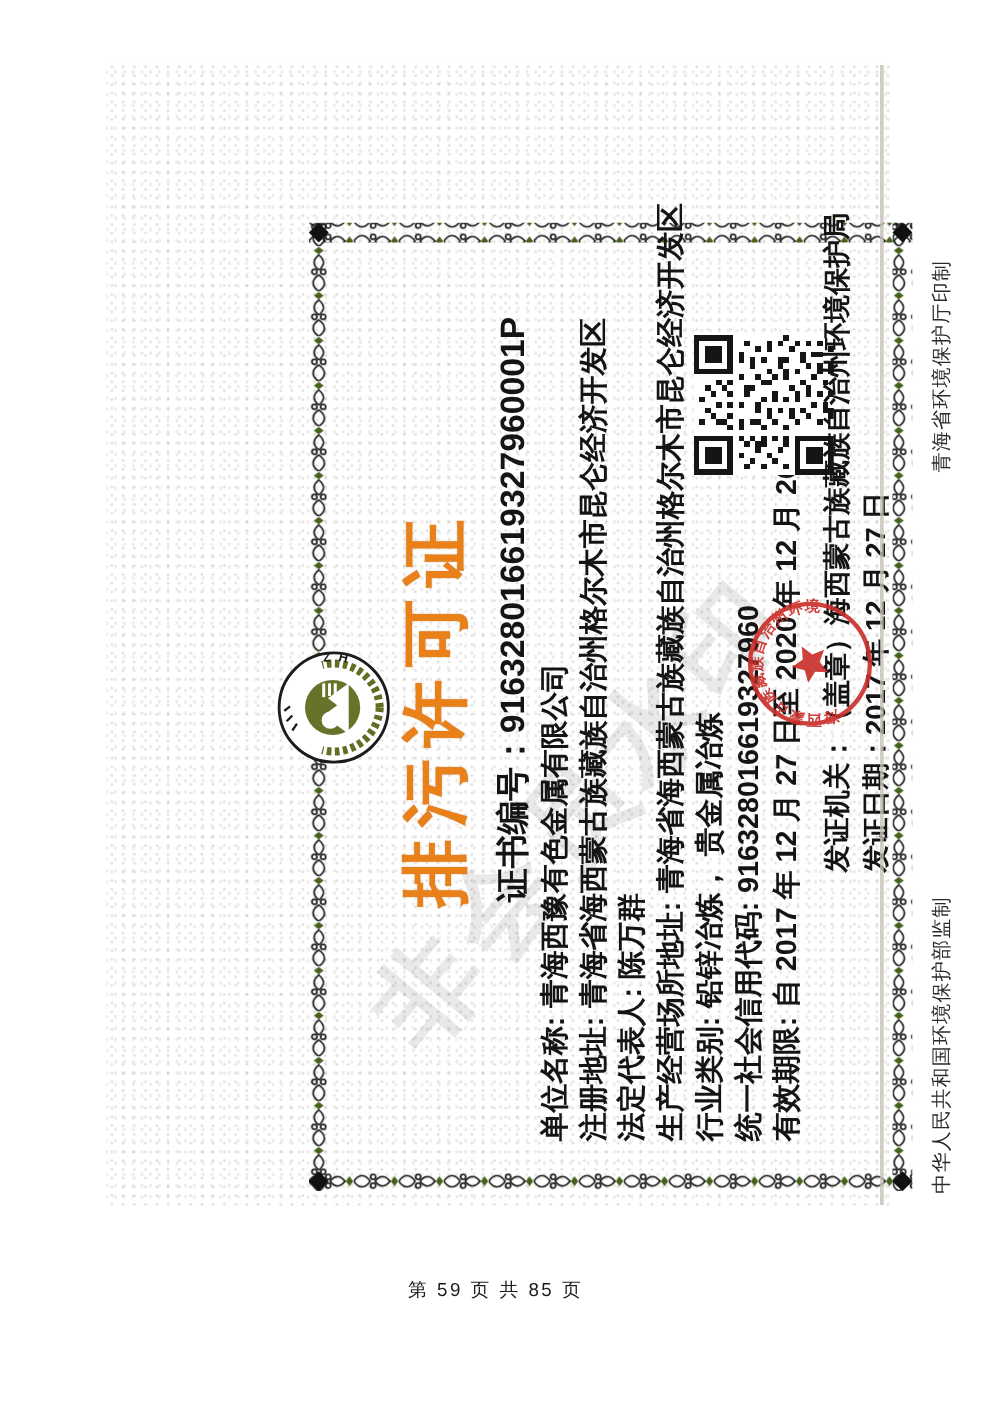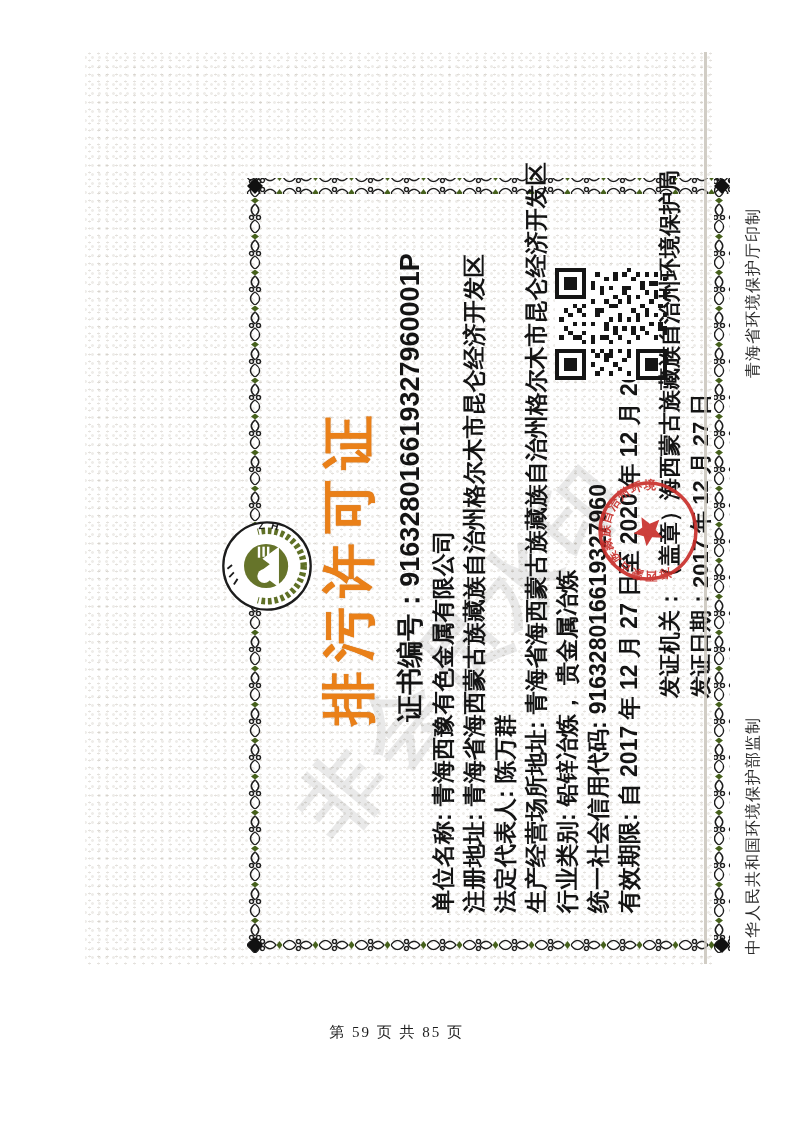--- a/index.html
+++ b/index.html
@@ -25,21 +25,21 @@
   .fields{position:absolute;left:77px;top:216px;width:720px;font-size:23px;font-weight:700;color:#141414;
       line-height:31px;white-space:nowrap;}
   .fields .lab{margin-right:7px;}
   .issuer-line{position:absolute;left:292px;top:443px;font-size:22px;font-weight:700;color:#141414;white-space:nowrap;}
   .date-line{position:absolute;left:292px;top:474px;font-size:22px;font-weight:700;color:#141414;white-space:nowrap;}
   .qr{position:absolute;left:610px;top:343px;width:112px;height:112px;}
   .seal{position:absolute;left:407px;top:384px;width:104px;height:104px;opacity:.92;transform:rotate(-10deg);}
   .printed{position:absolute;top:531px;font-family:"Liberation Serif",serif;font-size:16px;color:#2a2a2a;
       letter-spacing:1px;white-space:nowrap;}
   .printed.left{left:35px;} .printed.right{left:612px;}
-  .footer{position:absolute;left:0;top:1023px;width:100%;text-align:center;font-family:Liberation Serif, serif;
+  .footer{position:absolute;left:0;top:1023px;width:100%;text-align:center;font-family:Liberation Sans, sans-serif;
       font-size:15px;letter-spacing:2px;color:#1c1c1c;}
 </style>
 </head>
 <body>
 
 <div class="page">
   <div class="scan">
 
     <div class="canvas">
 

